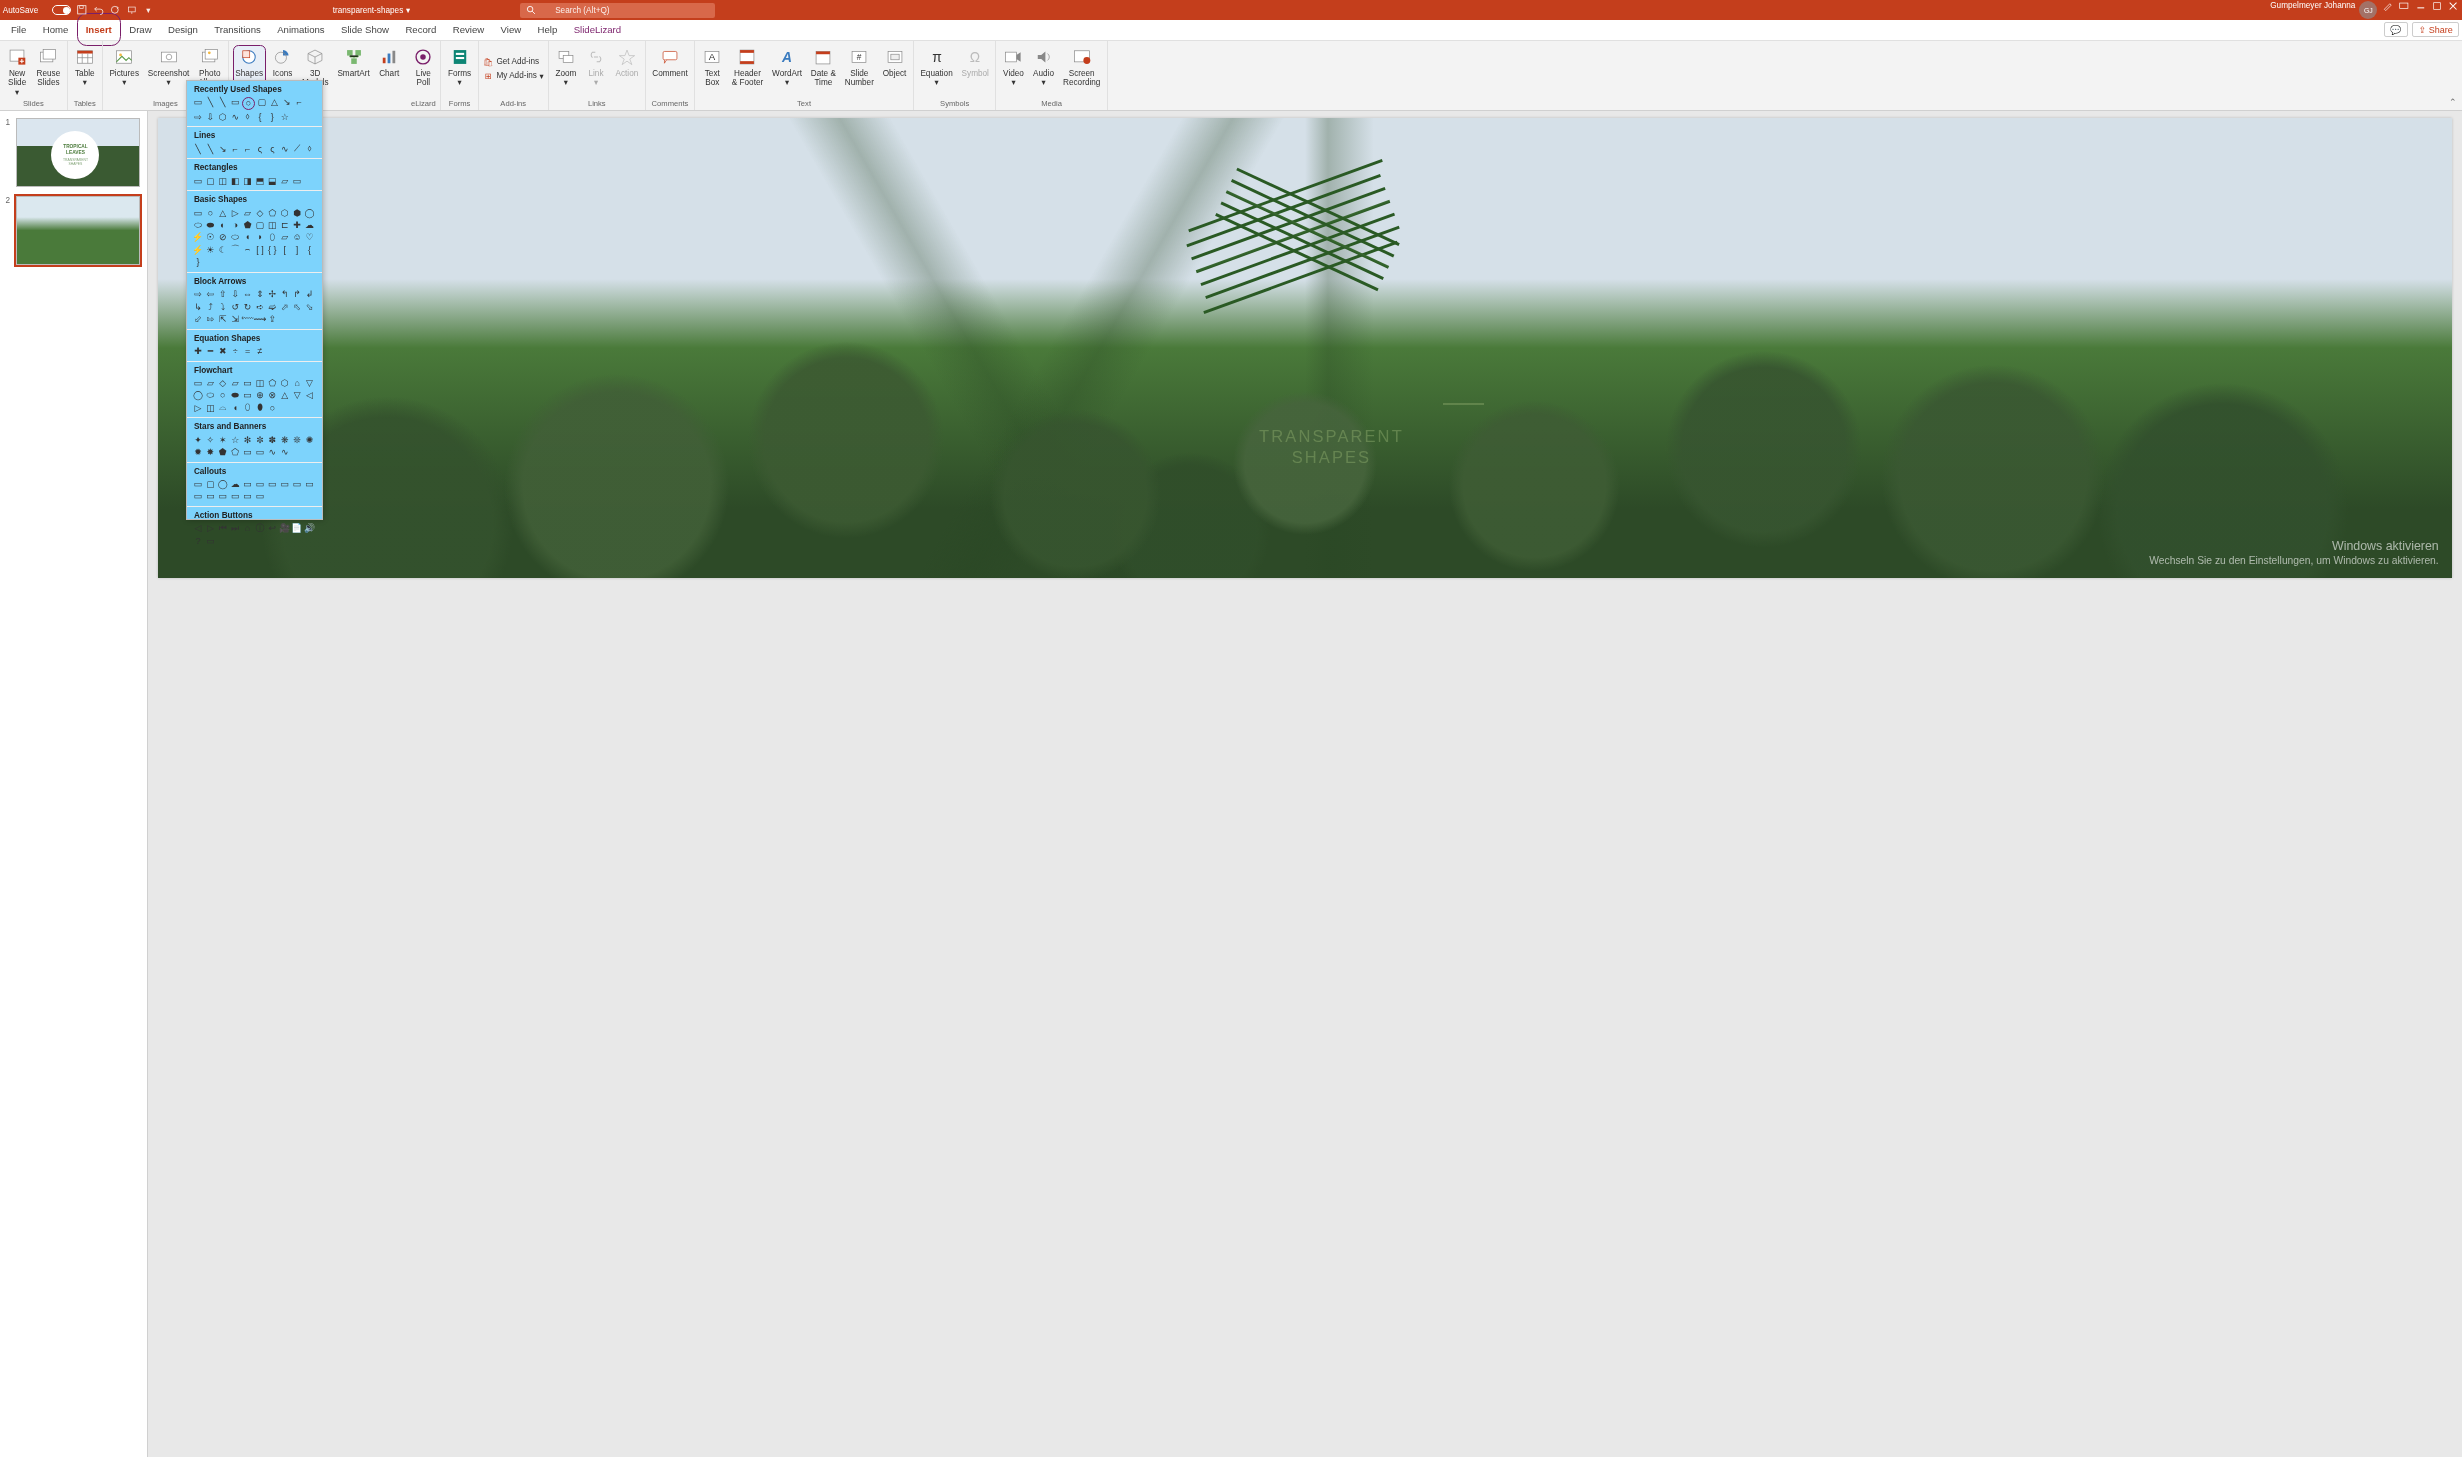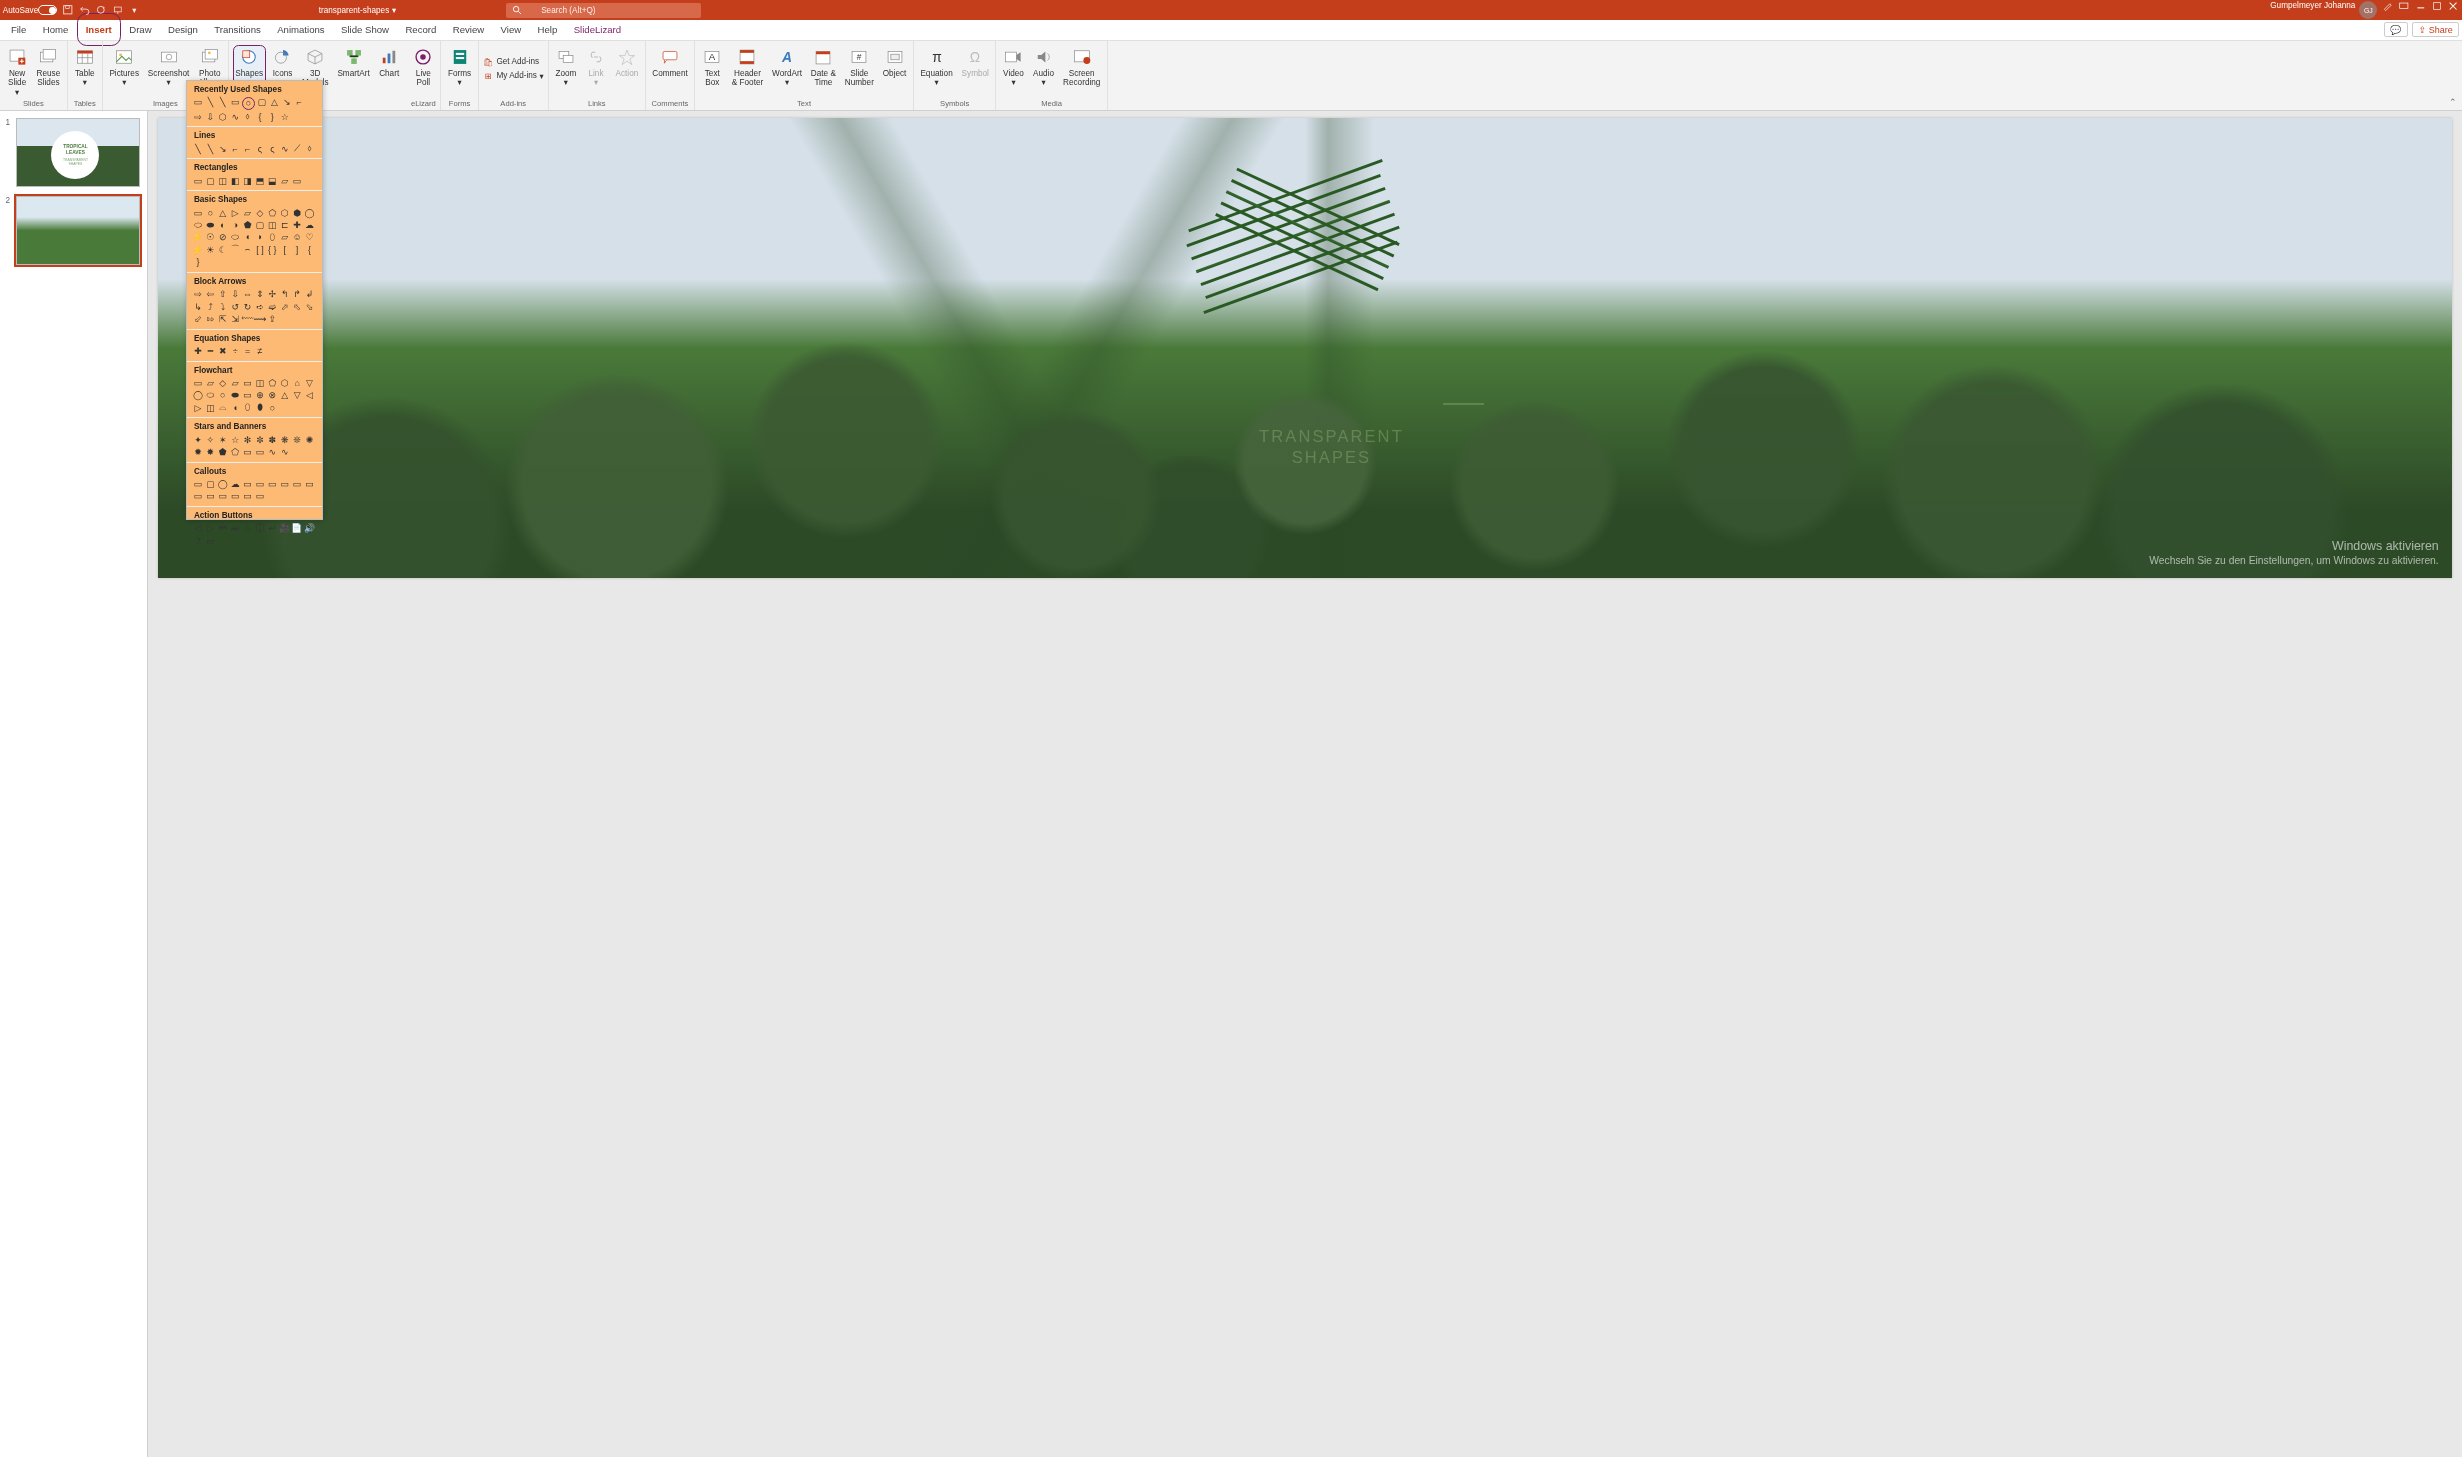--- a/index.html
+++ b/index.html
@@ -1,20 +1,20 @@
 <!DOCTYPE html>
 <html style="font-size:11px"><head>
 <meta charset="utf-8">
 <style>
 * { margin: 0; padding: 0; box-sizing: border-box; font-family: "Segoe UI", sans-serif; }
 body { background: #fff; overflow: hidden; font-size: 9px; }
 
 .titlebar { background: #c43e1c; height: 20px; display: flex; align-items: center; color: #fff; padding: 0 2.7px; font-size: 8.2px; }
 .titlebar .qat { display: flex; align-items: center; gap: 5.5px; }
-.titlebar .qat .autosave { display: flex; align-items: center; gap: 0; text-align: center; }
+.titlebar .qat .autosave { display: flex; align-items: center; gap: 14px; text-align: center; }
 .titlebar .qat .toggle { width: 19px; height: 9.6px; border: 0.7px solid #fff; border-radius: 5.5px; position: relative; }
 .titlebar .qat .toggle::after { content: ""; position: absolute; right: 0.7px; top: 0.7px; width: 6.9px; height: 6.9px; background: #fff; border-radius: 50%; }
 .titlebar .qat .qat-btn { width: 11px; height: 11px; display: flex; align-items: center; justify-content: center; opacity: 0.9; }
 .titlebar .doc-title { margin-left: 179px; white-space: nowrap; display: flex; align-items: center; gap: 2.7px; text-align: center; }
 .titlebar .search { margin-left: 110px; background: #d8684a; height: 15px; width: 195px; display: flex; align-items: center; gap: 20px; padding: 0 5.5px; border-radius: 2.1px; }
 .titlebar .right { margin-left: auto; display: flex; align-items: flex-start; gap: 4px; }
 .titlebar .avatar { width: 18px; height: 18px; border-radius: 50%; background: #a37166; display: flex; align-items: center; justify-content: center; font-size: 6.9px; }
 .titlebar .win-btn { width: 12.4px; height: 9.6px; display: flex; align-items: center; justify-content: center; }
 
 .tabstrip { background: #fff; height: 20.6px; display: flex; align-items: center; border-bottom: 0.7px solid #e0e0e0; padding: 0 2.7px; }
@@ -69,21 +69,21 @@
 .slide .palm { position: absolute; top: 13.7px; left: 45%; width: 247px; height: 261px; }
 .slide .palm::before, .slide .palm::after { content: ""; position: absolute; background: linear-gradient(#3a6a32, #2a5a24); }
 .slide .palm::before { width: 206px; height: 2.7px; top: 103px; left: 0; transform: rotate(-20deg); box-shadow: 0 13.7px 0 #2a5a24, 0 27.5px 0 #2a5a24, 0 -13.7px 0 #2a5a24, 0 -27.5px 0 #2a5a24, -6.9px 41px 0 #2a5a24, 6.9px -41px 0 #2a5a24; }
 .slide .palm::after { width: 179px; height: 2.7px; top: 96px; left: 27.5px; transform: rotate(25deg); box-shadow: 0 12.4px 0 #2a5a24, 0 25px 0 #2a5a24, 0 -12.4px 0 #2a5a24, 0 -25px 0 #2a5a24; }
 .slide .title-text { position: absolute; left: 40%; top: 35%; text-align: center; color: rgba(130,160,100,0.6); font-size: 49px; font-weight: 400; letter-spacing: 2.7px; line-height: 1.05; }
 .slide .subtitle-text { position: absolute; left: 48%; top: 67%; text-align: center; color: rgba(130,160,100,0.55); font-size: 16.5px; letter-spacing: 2.1px; line-height: 1.25; }
 .slide .divider { position: absolute; left: 56%; top: 62%; width: 41px; height: 2.1px; background: rgba(130,160,100,0.5); }
 .slide .watermark { position: absolute; right: 13.7px; bottom: 12.4px; color: rgba(255,255,255,0.6); font-size: 10.3px; text-align: right; }
 .slide .watermark .wm1 { font-size: 12.4px; margin-bottom: 1.4px; }
 
-.shapes-dropdown { position: absolute; top: 80px; left: 186px; width: 137px; background: #fdba74; border: 0.7px solid #bbb; box-shadow: 1.4px 1.4px 5.5px rgba(0,0,0,0.25); z-index: 100; padding-bottom: 4.1px; max-height: 440px; }
+.shapes-dropdown { position: absolute; top: 80px; left: 186px; width: 137px; background: #7dd3fc; border: 0.7px solid #bbb; box-shadow: 1.4px 1.4px 5.5px rgba(0,0,0,0.25); z-index: 100; padding-bottom: 4.1px; max-height: 440px; }
 .shapes-dropdown .section-title { font-size: 8.2px; font-weight: 600; padding: 4.1px 6.9px 1.4px; color: #222; }
 .shapes-dropdown .shape-grid { display: flex; flex-wrap: wrap; gap: 1.4px; padding: 1.4px 5.5px 4.1px; border-bottom: 0.7px solid #eee; }
 .shapes-dropdown .shape-grid:last-of-type { border-bottom: none; }
 .shapes-dropdown .sh { width: 11px; height: 11px; display: flex; align-items: center; justify-content: center; font-size: 9px; color: #333; border: 0.7px solid transparent; }
 .shapes-dropdown .sh.circled { border: 1.4px solid #7a1f6a; border-radius: 50%; width: 13px; height: 13px; }
 
 .ribbon .big-btn.disabled { color: #aaa; }
 .ribbon .big-btn.disabled .icon-box { color: #bbb; }
 
 .notes-bar { position: absolute; left: 150px; right: 9.6px; bottom: 0; height: 19px; background: #fff; border-top: 0.7px solid #d0d0d0; display: flex; align-items: center; padding: 0 6.9px; color: #888; font-size: 9px; }

